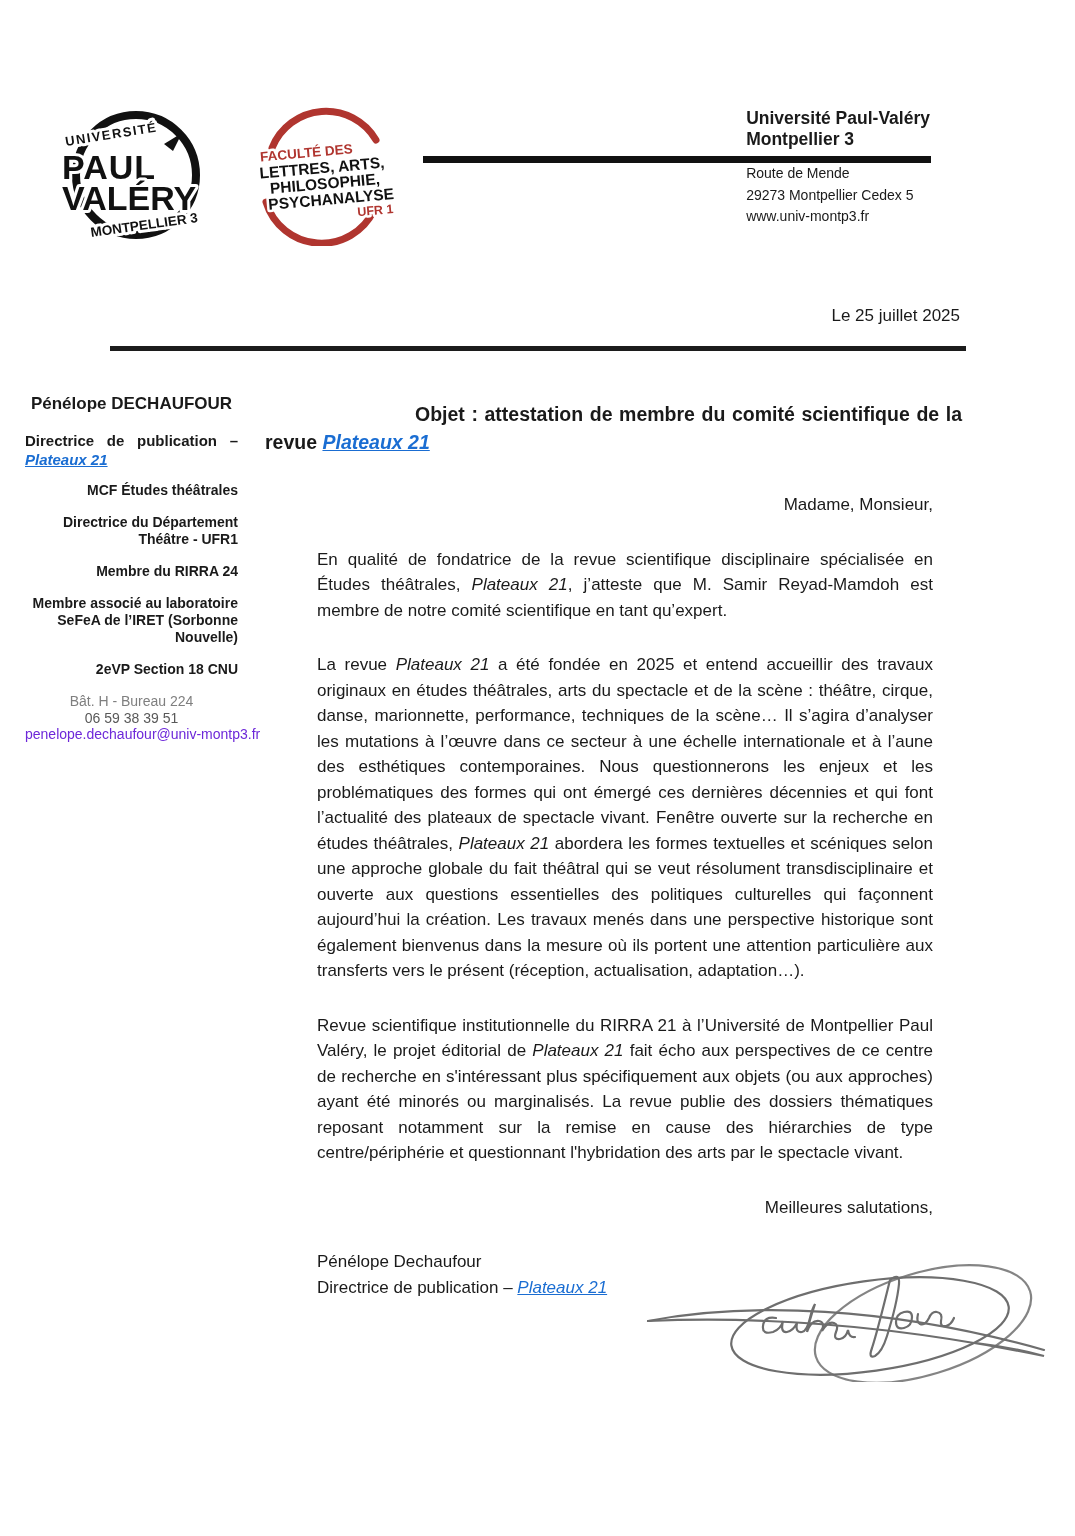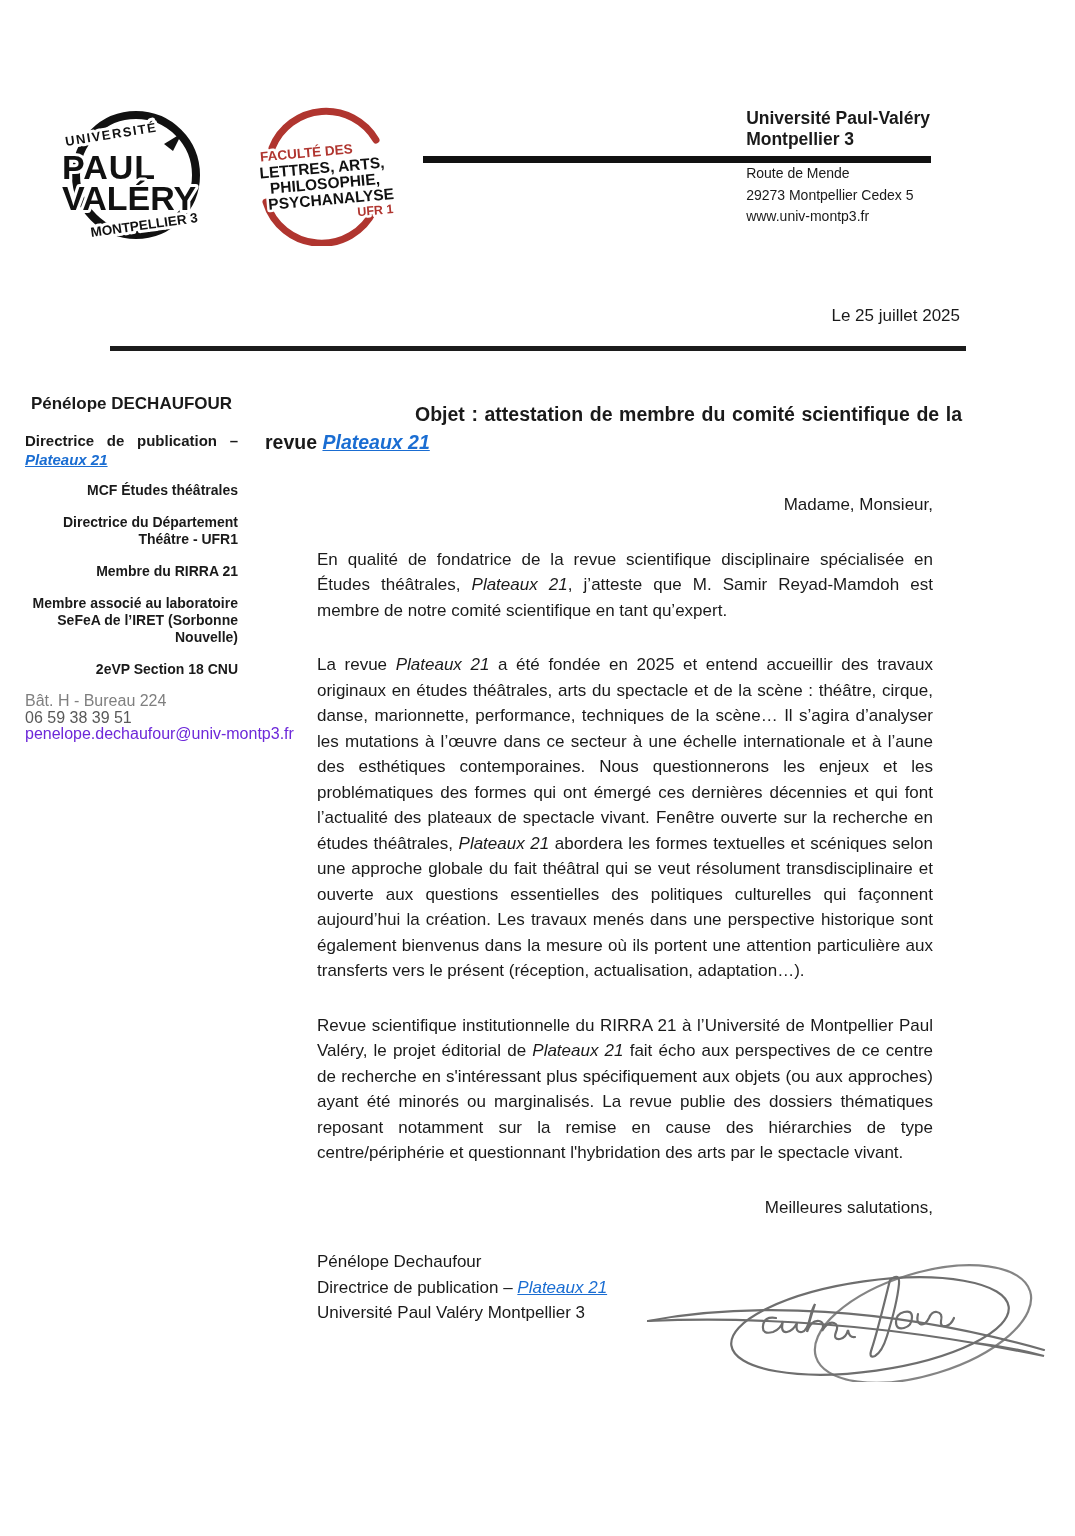--- a/index.html
+++ b/index.html
@@ -18,21 +18,21 @@
   .addr-gap { height:13px; }
   .rule-top { position:absolute; left:423px; top:156px; width:508px; height:7px; background:#111; }
   .date { position:absolute; left:0; top:300px; width:960px; text-align:right; font-size:17px;margin-top:6px; }
   .rule-main { position:absolute; left:110px; top:346px; width:856px; height:5px; background:#1c1c1c; }
 
   
   .sidebar { position:absolute; left:25px; top:394px; width:213px; }
   .sb-name { font-weight:bold; font-size:17px; text-align:center; margin-bottom:17px; }
   .sb-role { font-weight:bold; font-size:15px; line-height:19px; text-align:justify; margin-bottom:13px; }
   .sb-item { font-weight:bold; font-size:14px; line-height:17px; text-align:right; margin-bottom:15px; }
-  .sb-contact { text-align:left; font-size:16px; line-height:16.5px; margin-top:3px; }
+  .sb-contact { text-align:center; font-size:14px; line-height:16.5px; margin-top:3px; }
   .sb-office { color:#7f7f7f; }
   .sb-phone  { color:#595959; font-weight:normal; }
   .sb-email  { color:#6d28d9; white-space:nowrap; }
 
   
   .subject {
     position:absolute; left:265px; top:401px; width:697px;
     font-weight:bold; font-size:19.5px; line-height:27.5px;
     text-align:justify; text-indent:150px;
   }
@@ -84,21 +84,21 @@
   <div class="rule-top"></div>
 
   <div class="date">Le 25 juillet 2025</div>
   <div class="rule-main"></div>
 
   <aside class="sidebar">
     <div class="sb-name">Pénélope DECHAUFOUR</div>
     <div class="sb-role"><span>Directrice de publication – </span><a class="lnk b">Plateaux 21</a></div>
     <div class="sb-item">MCF Études théâtrales</div>
     <div class="sb-item">Directrice du Département Théâtre - UFR1</div>
-    <div class="sb-item">Membre du RIRRA 21</div>
+    <div class="sb-item">Membre du RIRRA 24</div>
     <div class="sb-item">Membre associé au laboratoire SeFeA de l’IRET (Sorbonne Nouvelle)</div>
     <div class="sb-item">2eVP Section 18 CNU</div>
     <div class="sb-contact">
       <div class="sb-office">Bât. H - Bureau 224</div>
       <div class="sb-phone">06 59 38 39 51</div>
       <a class="sb-email">penelope.dechaufour@univ-montp3.fr</a>
     </div>
   </aside>
 
   <div class="subject"><span>Objet : attestation de membre du comité scientifique de la revue </span><a class="lnk b">Plateaux 21</a></div>
@@ -110,21 +110,20 @@
 
     <p><span>La revue </span><span class="em">Plateaux 21</span><span> a été fondée en 2025 et entend accueillir des travaux originaux en études théâtrales, arts du spectacle et de la scène : théâtre, cirque, danse, marionnette, performance, techniques de la scène… Il s’agira d’analyser les mutations à l’œuvre dans ce secteur à une échelle internationale et à l’aune des esthétiques contemporaines. Nous questionnerons les enjeux et les problématiques des formes qui ont émergé ces dernières décennies et qui font l’actualité des plateaux de spectacle vivant. Fenêtre ouverte sur la recherche en études théâtrales, </span><span class="em">Plateaux 21</span><span> abordera les formes textuelles et scéniques selon une approche globale du fait théâtral qui se veut résolument transdisciplinaire et ouverte aux questions essentielles des politiques culturelles qui façonnent aujourd’hui la création. Les travaux menés dans une perspective historique sont également bienvenus dans la mesure où ils portent une attention particulière aux transferts vers le présent (réception, actualisation, adaptation…).</span></p>
 
     <p><span>Revue scientifique institutionnelle du RIRRA 21 à l’Université de Montpellier Paul Valéry, le projet éditorial de </span><span class="em">Plateaux 21</span><span> fait écho aux perspectives de ce centre de recherche en s'intéressant plus spécifiquement aux objets (ou aux approches) ayant été minorés ou marginalisés. La revue publie des dossiers thématiques reposant notamment sur la remise en cause des hiérarchies de type centre/périphérie et questionnant l'hybridation des arts par le spectacle vivant.</span></p>
 
     <p class="no-j">Meilleures salutations,</p>
 
     <div class="signoff">
       <div>Pénélope Dechaufour</div>
       <div><span>Directrice de publication – </span><a class="lnk">Plateaux 21</a></div>
-      <div>Université Paul Valéry Montpellier 3</div>
     </div>
   </main>
 
   <svg class="signature" viewBox="0 0 432 118">
     <g fill="none" stroke="#6e6e6e" stroke-width="2.2" stroke-linecap="round">
       <path d="M20,57 C120,38 260,42 416,86"></path>
       <path d="M20,57 C135,52 270,62 416,92 C398,87 372,82 348,79"></path>
       <ellipse cx="242" cy="62" rx="140" ry="45" transform="rotate(-8 242 62)"></ellipse>
       <ellipse cx="295" cy="60" rx="112" ry="51" transform="rotate(-17 295 60)" opacity="0.85"></ellipse>
       <path d="M148,54 q-12,-2 -13,8 q-1,9 10,6 q8,-3 10,-11 q-3,12 4,11 q6,-1 10,-9 q-2,10 5,9 q5,-1 8,-14 q2,-9 5,-14 q-6,18 -8,28 q4,-12 12,-11 q6,1 3,10 q6,-10 12,-8 q5,2 2,9 q-3,8 4,7 q6,-1 8,-9 q1,8 7,7"></path>

